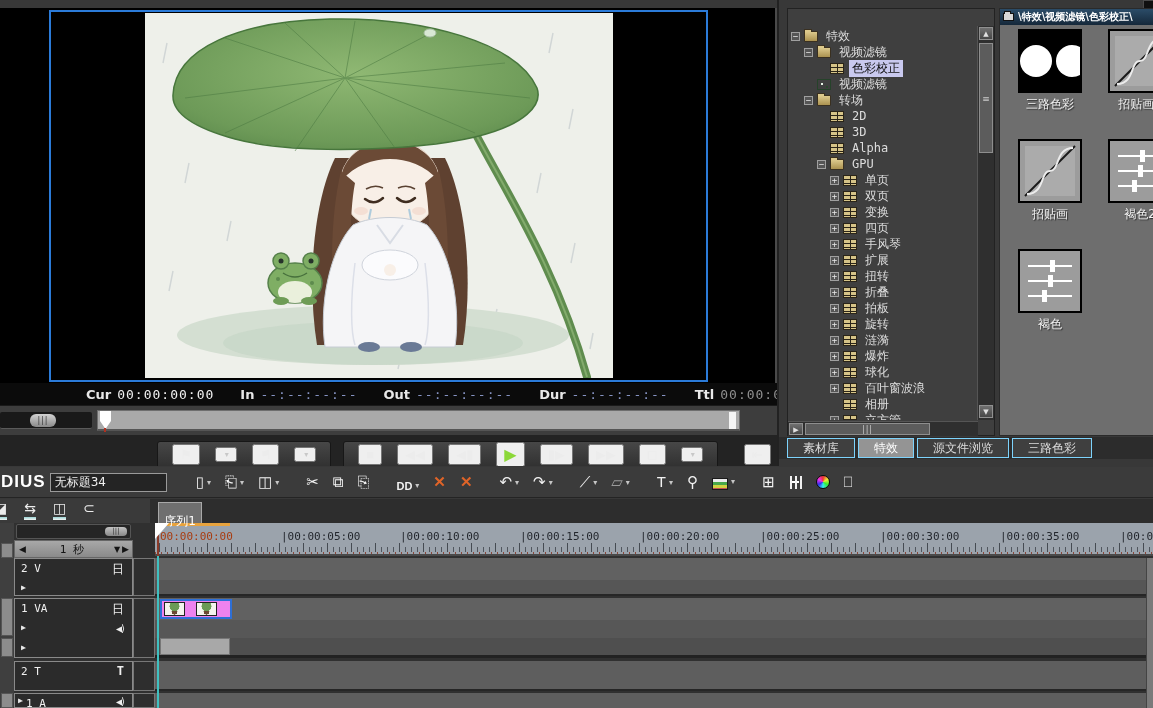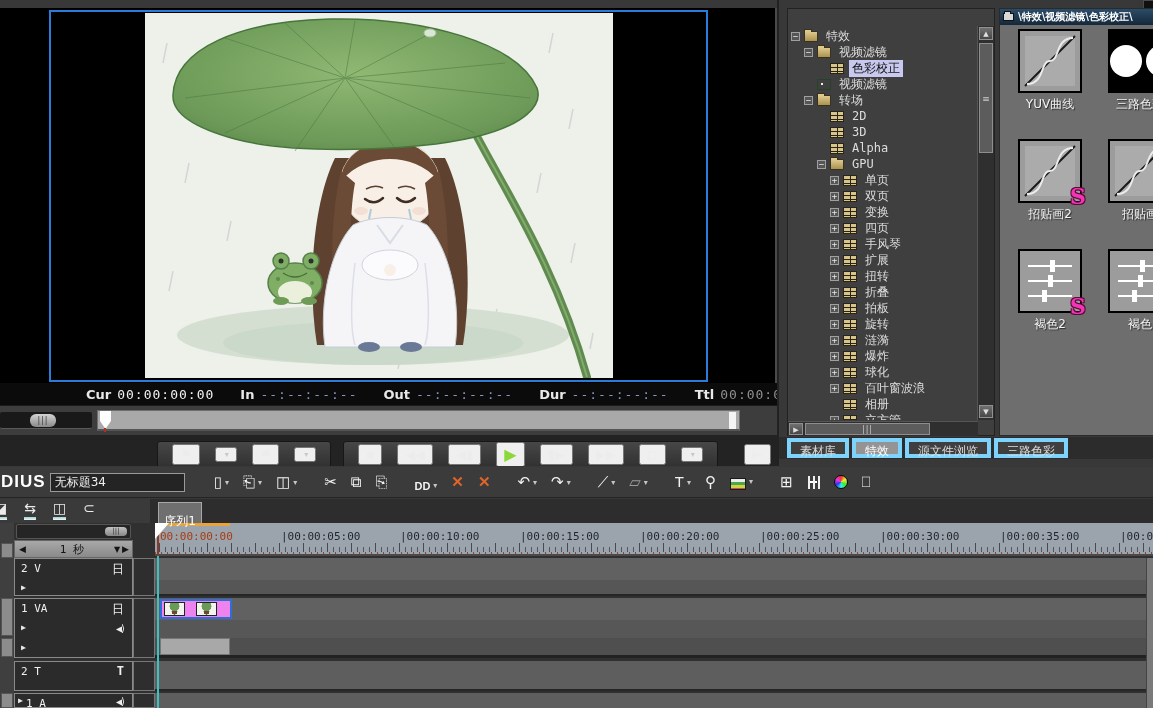--- a/index.html
+++ b/index.html
@@ -57,21 +57,21 @@
   .tlabel.selected{background:#c9c9ef;color:#101010;}
   .vsb{position:absolute;right:0;top:17px;width:17px;height:394px;background:#2f2f2f;border-left:1px solid #555;}
   .sbtn{position:absolute;left:1px;width:14px;height:13px;background:linear-gradient(#707070,#474747);border:1px solid #909090;color:#e0e0e0;font-size:7px;text-align:center;line-height:12px;}
   .vsb .up{top:1px;} .vsb .down{bottom:2px;}
   .vthumb{position:absolute;left:1px;top:17px;width:14px;height:110px;background:#5c5c5c;border:1px solid #8e8e8e;color:#ccc;font-size:9px;text-align:center;line-height:110px;}
   .hsb{position:absolute;left:0;top:412px;width:190px;height:15px;background:#2f2f2f;border-top:1px solid #555;}
   .hsb .left{left:1px;top:1px;height:12px;}
   .hsb .right{right:1px;top:1px;height:12px;}
   .hthumb{position:absolute;left:17px;top:1px;width:125px;height:12px;background:#5c5c5c;border:1px solid #8e8e8e;color:#ccc;font-size:8px;text-align:center;line-height:11px;letter-spacing:1px;}
   .tabstrip{position:absolute;left:0px;top:437px;width:376px;height:22px;background:#2c2c2c;display:flex;gap:3px;padding:1px 0 0 8px;}
-  .tab{height:20px;padding:0 9px;background:#3f3f3f;border:4px solid #7dd3fc;color:#dcdcdc;font-size:12px;line-height:19px;white-space:nowrap;}
+  .tab{height:20px;padding:0 15px;background:#3f3f3f;border:1px solid #7dd3fc;color:#dcdcdc;font-size:12px;line-height:19px;white-space:nowrap;}
   .tab.active{background:#949494;color:#fff;}
 
   .palette{position:absolute;left:220px;top:8px;width:156px;height:428px;background:#6e6e6e;border:1px solid #2a2a2a;overflow:hidden;}
   .phead2{position:absolute;left:0;top:0;width:156px;height:16px;background:linear-gradient(#2b4c68,#15283a);color:#fff;font-size:10px;font-weight:bold;line-height:16px;white-space:nowrap;display:flex;align-items:center;gap:4px;padding-left:3px;}
   .fico{flex:none;width:11px;height:8px;background:#d8d8d8;border:1px solid #111;position:relative;}
   .fico::before{content:"";position:absolute;left:0;top:-3px;width:5px;height:2px;background:#d8d8d8;border:1px solid #111;border-bottom:none;}
   .pgrid{position:absolute;left:5px;top:20px;display:grid;grid-template-columns:90px 90px;row-gap:26px;}
   .ptile{width:90px;display:flex;flex-direction:column;align-items:center;}
   .tbox{width:64px;height:64px;border:2px solid #000;background:#9c9c9c;position:relative;}
   .tbox.circles{background:#000;}
@@ -81,21 +81,21 @@
   .tbox.sliders .ic-sliders{display:block;}
   .sbadge{display:none;position:absolute;right:-6px;bottom:-8px;font-size:22px;font-weight:bold;color:#f335b5;
     text-shadow:-1px -1px 0 #5a0a3a,1px -1px 0 #5a0a3a,-1px 1px 0 #5a0a3a,1px 1px 0 #5a0a3a;font-family:"DejaVu Serif",serif;}
   .sbadge.on{display:block;}
   .plabel{margin-top:3px;font-size:12px;color:#f2f2f2;text-shadow:1px 1px 1px #2a2a2a;white-space:nowrap;}
 
   
   #timeline{position:absolute;left:0;top:466px;width:1153px;height:242px;background:#383838;}
   .tlbar{position:absolute;left:0;top:1px;width:1153px;height:31px;background:#3b3b3b;display:flex;align-items:center;border-bottom:1px solid #242424;}
   .logo{font-weight:bold;font-size:17px;color:#fff;letter-spacing:1px;padding:0 4px 0 1px;font-family:"Liberation Sans",sans-serif;}
-  .projfield{width:135px;height:19px;background:#242424;border:1px solid #9a9a9a;color:#f0f0f0;font-size:12px;line-height:17px;padding:0 4px;margin-right:22px;}
+  .projfield{width:117px;height:19px;background:#242424;border:1px solid #9a9a9a;color:#f0f0f0;font-size:12px;line-height:17px;padding:0 4px;margin-right:22px;}
   .tbtn{display:flex;align-items:flex-end;margin:0 7px;color:#f2f2f2;font-size:15px;}
   .tbtn.gap{margin-left:20px;}
   .tico{line-height:18px;}
   .tico.xdel{color:#e06428;font-weight:bold;}
   .tico.dim{color:#9a9a9a;}
   .tico.ddtext{font-size:11px;font-weight:bold;letter-spacing:0px;line-height:16px;margin-top:8px;}
   .tico.icobars{width:16px;height:12px;background:linear-gradient(#ececec 0 3px,#4aa84a 3px 6px,#d2d240 6px 9px,#c05050 9px 12px);border:1px solid #1a1a1a;}
   .tico.icomixer{width:13px;height:13px;background-image:linear-gradient(90deg,#f0f0f0 2px,transparent 2px),linear-gradient(#fff,#fff);background-size:5px 100%,9px 2px;background-position:1px 0,1px 5px;background-repeat:repeat-x,no-repeat;}
   .tico.icowheel{width:14px;height:14px;border-radius:50%;border:1px solid #0a0a0a;background:conic-gradient(#e33,#ee3,#3e3,#3ee,#33e,#e3e,#e33);}
   .tbtn .dd{display:none;font-size:8px;color:#c6c6c6;margin-left:3px;line-height:16px;}
@@ -539,31 +539,20 @@
     </div>
   </div>
 
   <div class="palette">
     <div class="phead2">
       <span class="fico"></span>
       <span>\特效\视频滤镜\色彩校正\</span>
     </div>
     <div class="pgrid">
 
-        <div class="ptile">
-          <div class="tbox curve">
-            <svg class="icsvg ic-curve" viewBox="0 0 60 60">
-              <rect x="5" y="5" width="50" height="50" fill="#ababab"></rect>
-              <line x1="5" y1="55" x2="55" y2="5" stroke="#1a1a1a" stroke-width="2"></line>
-              <path d="M7 53 C 25 53, 20 30, 30 30 C 40 30, 35 7, 53 7" stroke="#ececec" stroke-width="2" fill="none"></path>
-            </svg>
-
-          </div>
-          <div class="plabel">YUV曲线</div>
-        </div>
 
         <div class="ptile">
           <div class="tbox circles">
 
             <svg class="icsvg ic-circles" viewBox="0 0 60 60">
               <circle cx="16" cy="30" r="16" fill="#fff"></circle>
               <circle cx="52" cy="30" r="16" fill="#fff"></circle>
             </svg>
 
           </div>

